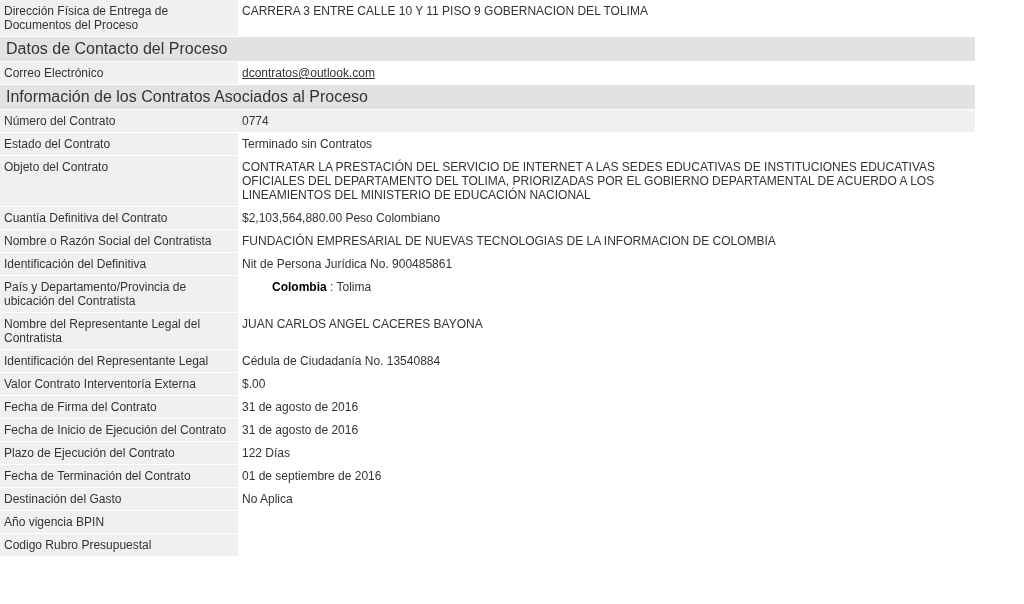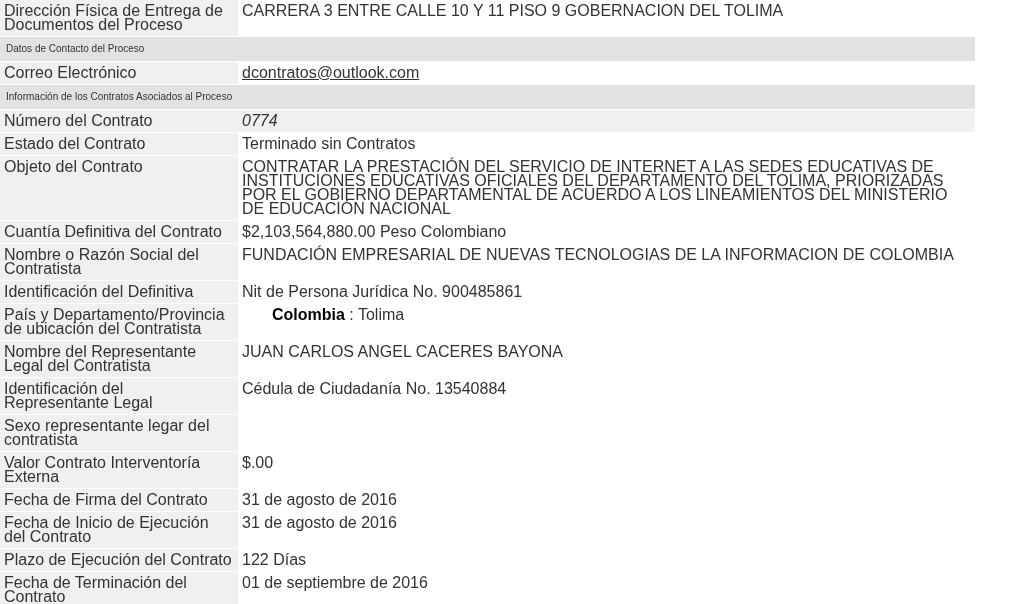--- a/index.html
+++ b/index.html
@@ -20,42 +20,41 @@
   }
   table.detail {
     border-collapse: collapse;
     width: 975px;
     table-layout: fixed;
   }
   table.detail td {
     vertical-align: top;
     padding: 4px 6px 4px 4px;
     line-height: 14px;
-    font-size: 16px;
+    font-size: 12px;
     color: #333333;
   }
   td.label {
     width: 228px;
     background: #f0f0f0;
     border-bottom: 1px solid #ffffff;
     color: #333333;
   }
   td.value {
     background: #ffffff;
     border-bottom: 1px solid #ffffff;
     padding-left: 8px;
   }
   tr.alt td.value {
     background: #f0f0f0;
-    font-style: italic;
   }
   tr.section td {
     background: #e2e2e2;
     color: #333333;
-    font-size: 10px;
+    font-size: 16px;
     padding: 5px 6px 5px 6px;
     border-bottom: 1px solid #ffffff;
   }
   .link {
     color: #333333;
     text-decoration: underline;
     cursor: pointer;
   }
   .bold {
     font-weight: bold;
@@ -117,24 +116,20 @@
         </tr>
         <tr class=" row-tall">
           <td class="label">Nombre del Representante Legal del Contratista</td>
           <td class="value obj">JUAN CARLOS ANGEL CACERES BAYONA</td>
         </tr>
         <tr>
           <td class="label">Identificación del Representante Legal</td>
           <td class="value">Cédula de Ciudadanía No. 13540884</td>
         </tr>
         <tr>
-          <td class="label">Sexo representante legar del contratista</td>
-          <td class="value"></td>
-        </tr>
-        <tr>
           <td class="label">Valor Contrato Interventoría Externa</td>
           <td class="value">$.00</td>
         </tr>
         <tr>
           <td class="label">Fecha de Firma del Contrato</td>
           <td class="value">31 de agosto de 2016</td>
         </tr>
         <tr class=" row-tall">
           <td class="label">Fecha de Inicio de Ejecución del Contrato</td>
           <td class="value obj">31 de agosto de 2016</td>

